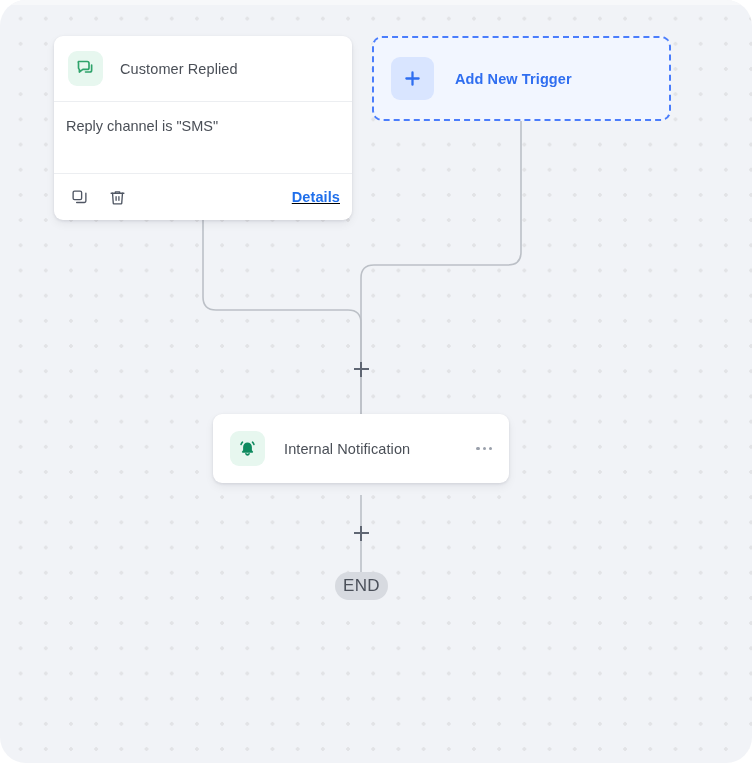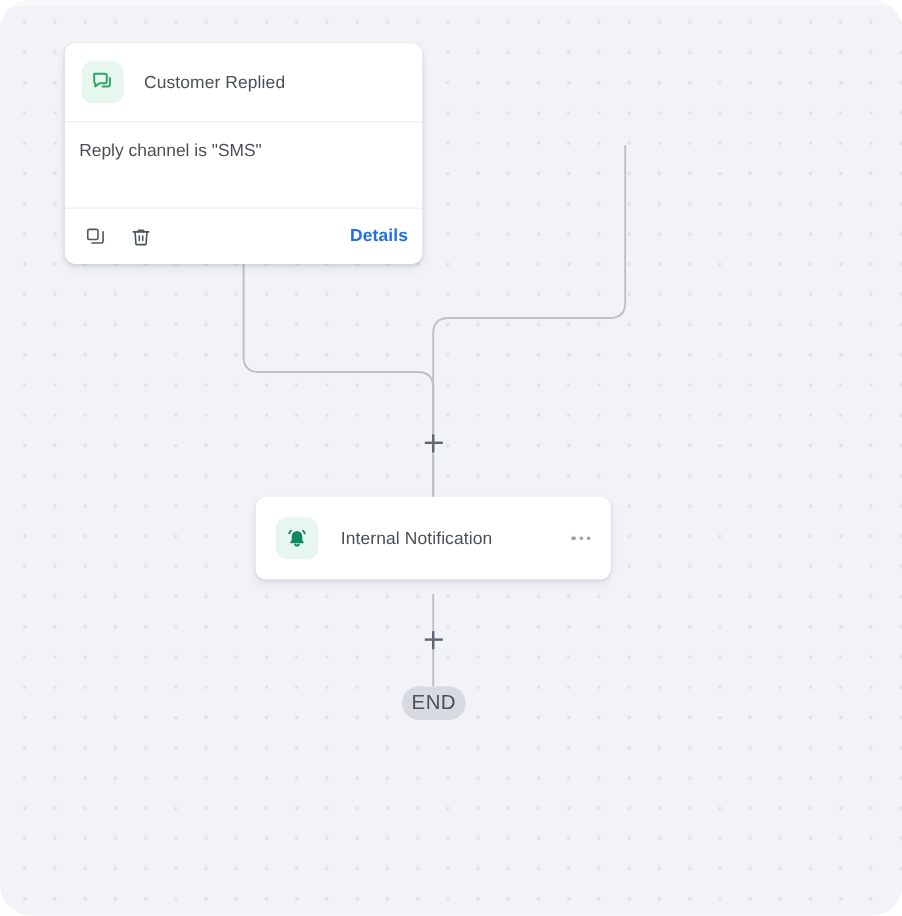--- a/index.html
+++ b/index.html
@@ -89,20 +89,21 @@
     color: #4a4f57;
     border-bottom: 1px solid #eceef1;
     box-sizing: border-box;
   }
   .tc-foot {
     height: 46px;
     display: flex;
     align-items: center;
     padding: 0 12px;
     box-sizing: border-box;
+    text-decoration: underline;
   }
   .foot-icon {
     width: 26px;
     height: 26px;
     display: flex;
     align-items: center;
     justify-content: center;
     cursor: pointer;
   }
   .foot-icon + .foot-icon { margin-left: 12px; }
@@ -268,20 +269,28 @@
           <path d="M9 6 V4 h6 v2"></path>
           <path d="M5 6 l1 14 a1 1 0 0 0 1 1 h10 a1 1 0 0 0 1 -1 l1 -14"></path>
           <path d="M10 11 v5 M14 11 v5"></path>
         </svg>
       </span>
       <span class="tc-details">Details</span>
     </div>
 
   </div>
 
+  <div class="add-trigger">
+    <span class="plus-tile">
+      <svg width="21" height="21" viewBox="0 0 24 24" fill="none" stroke="#2f6ef0" stroke-width="2.6" stroke-linecap="round">
+        <path d="M12 5 V19 M5 12 H19"></path>
+      </svg>
+    </span>
+    <span class="add-trigger-label">Add New Trigger</span>
+  </div>
 
   <div class="edge-plus" id="plus-top"></div>
 
   <div class="action-card">
     <span class="icon-tile">
       <svg width="21" height="21" viewBox="0 0 24 24" fill="none" stroke="#0f8a5f" stroke-width="1.8" stroke-linecap="round" stroke-linejoin="round">
         <path d="M6.5 16 h11 l-1.4 -1.8 v-4 a4.1 4.1 0 0 0 -8.2 0 v4 z" fill="#0f8a5f" stroke="#0f8a5f"></path>
         <path d="M10.2 18 a1.9 1.9 0 0 0 3.6 0" fill="#0f8a5f" stroke="#0f8a5f"></path>
         <path d="M4.6 7.4 a6 6 0 0 1 1.7 -2.6"></path>
         <path d="M19.4 7.4 a6 6 0 0 0 -1.7 -2.6"></path>

